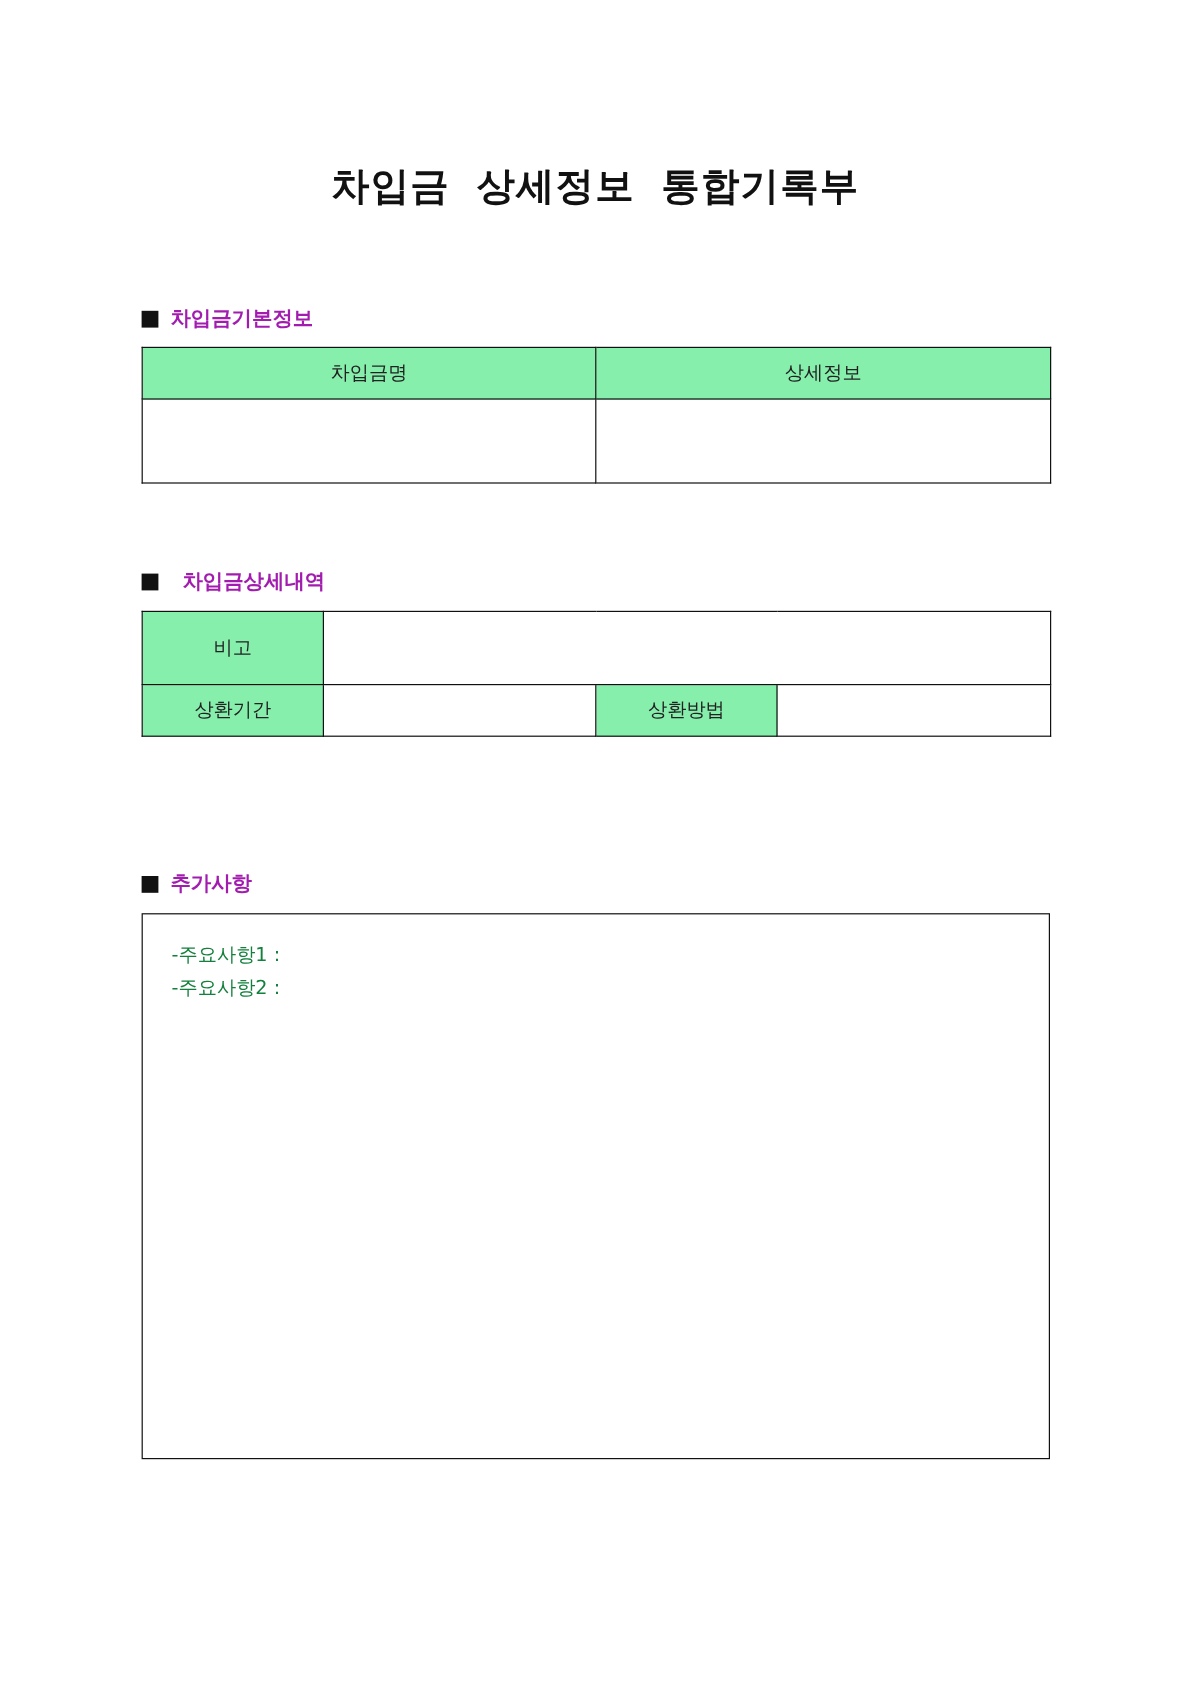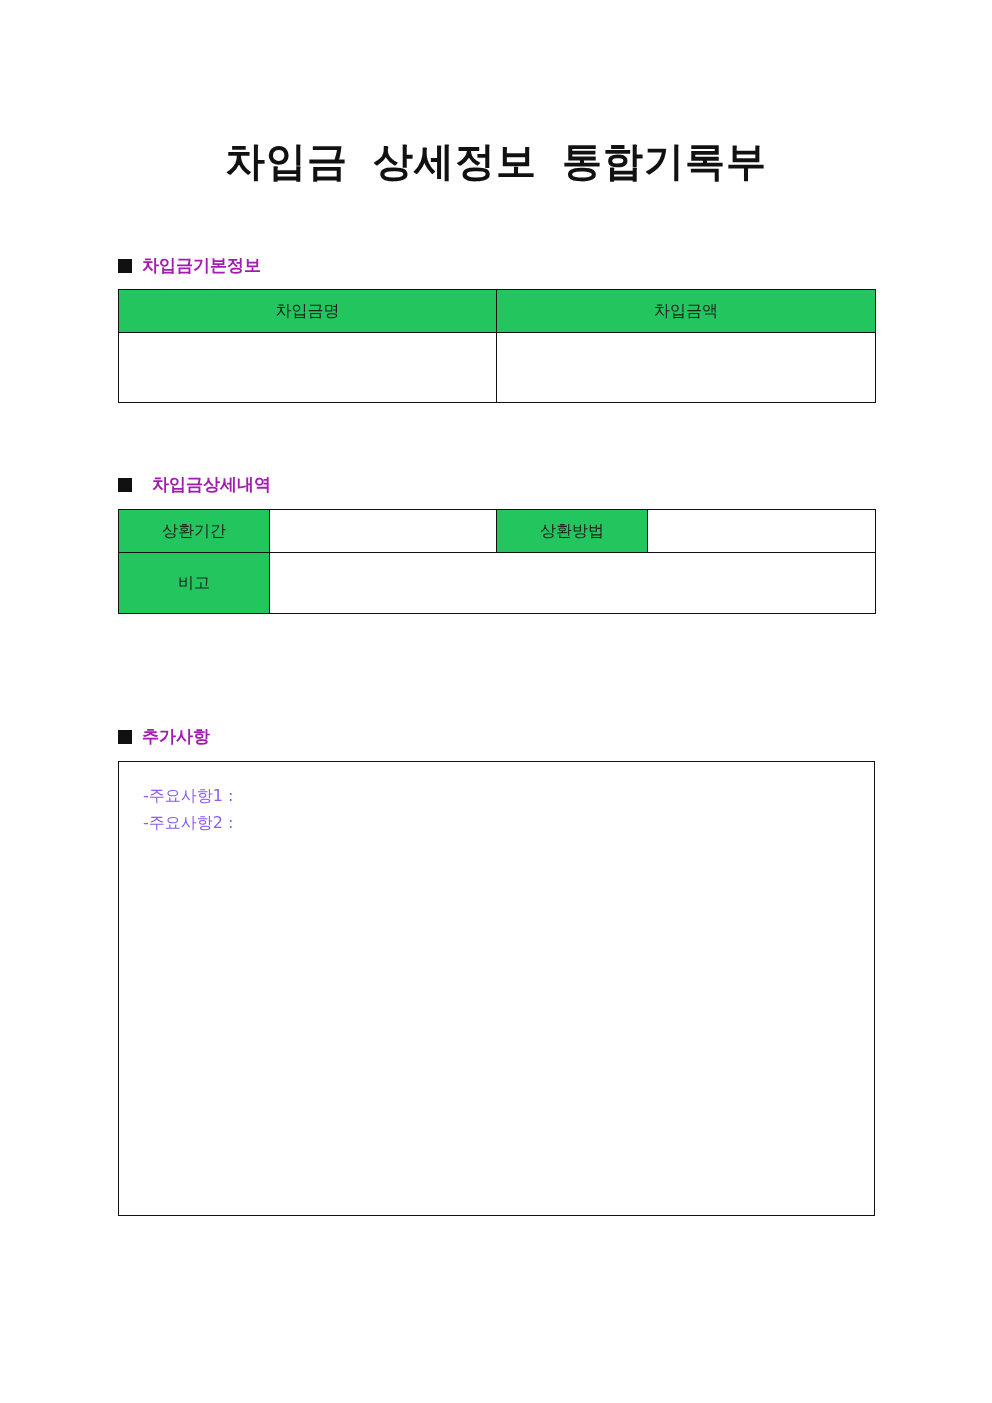--- a/index.html
+++ b/index.html
@@ -1,82 +1,82 @@
 <!DOCTYPE html>
 <html><head>
   <meta charset="utf-8">
   <style>
     * { box-sizing: border-box; margin: 0; padding: 0; }
     html, body { width: 992px; height: 1403px; background: #ffffff; }
     body { position: relative; font-family: "DejaVu Sans", "Liberation Sans", sans-serif; color: #111; }
     .title {
       position: absolute; left: 0; top: 134px; width: 992px; text-align: center;
-      font-size: 40px; font-weight: bold; letter-spacing: 1px; word-spacing: 10px; color: #111;
+      font-size: 32px; font-weight: bold; letter-spacing: 1px; word-spacing: 10px; color: #111;
     }
     .section-heading {
       position: absolute; left: 118px; font-size: 17px; font-weight: bold; color: #a21caf;
       display: flex; align-items: center; gap: 10px;
     }
     .sq { display: inline-block; width: 14px; height: 14px; background: #111; }
     table { position: absolute; left: 118px; width: 757px; border-collapse: collapse; table-layout: fixed; }
     td, th { border: 1px solid #111; font-size: 16px; font-weight: normal; text-align: center; vertical-align: middle; color: #222; }
-    .hdr { background: #22c55e; }
+    .hdr { background: #86efac; }
     .notes-box {
       position: absolute; left: 118px; top: 761px; width: 757px; height: 455px;
       border: 1px solid #111; padding: 20px 24px;
     }
-    .note-line { font-size: 16px; line-height: 27px; color: #8b5cf6; }
+    .note-line { font-size: 16px; line-height: 27px; color: #15803d; }
   </style>
 </head>
 <body>
 
 <div class="title">차입금 상세정보 통합기록부</div>
 
 <div class="section-heading" style="top:254px;">
   <span class="sq"></span>
   <span>차입금기본정보</span>
 </div>
 <table style="top:289px;">
   <colgroup>
       <col style="width:378px">
       <col style="width:379px">
     </colgroup>
   <tbody>
       <tr style="height:43px;">
     <th class="hdr">차입금명</th>
-    <th class="hdr">차입금액</th>
+    <th class="hdr">상세정보</th>
   </tr>
   <tr style="height:70px;">
     <td></td>
     <td></td>
   </tr>
 </tbody>
   </table>
 
 <div class="section-heading" style="top:473px;gap:20px;">
   <span class="sq"></span>
   <span>차입금상세내역</span>
 </div>
 <table style="top:509px;">
   <colgroup>
     <col style="width:151px">
       <col style="width:227px">
       <col style="width:151px">
       <col style="width:228px">
   </colgroup>
   <tbody>
+  <tr style="height:61px;">
+    <td class="hdr">비고</td>
+    <td colspan="3"></td>
+  </tr>
   <tr style="height:43px;">
     <td class="hdr">상환기간</td>
     <td></td>
     <td class="hdr">상환방법</td>
     <td></td>
-  </tr>
-  <tr style="height:61px;">
-    <td class="hdr">비고</td>
-    <td colspan="3"></td>
   </tr>
 </tbody>
   </table>
 
 <div class="section-heading" style="top:725px;">
   <span class="sq"></span>
   <span>추가사항</span>
 </div>
 <div class="notes-box">
   <div class="note-line">-주요사항1 :</div>

